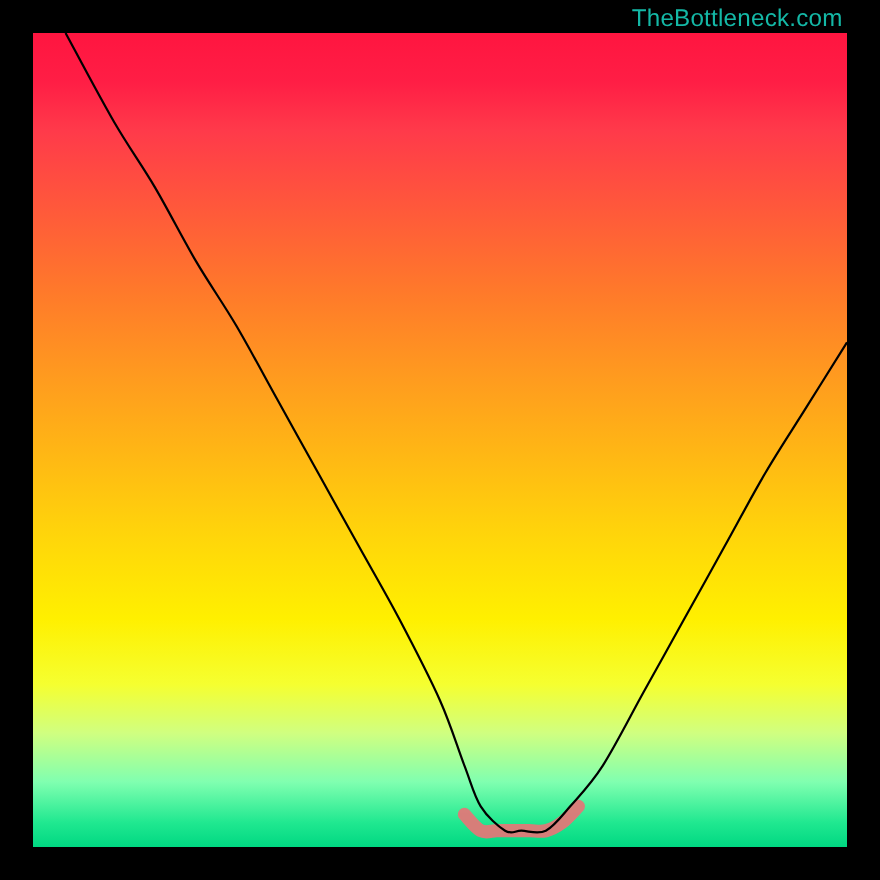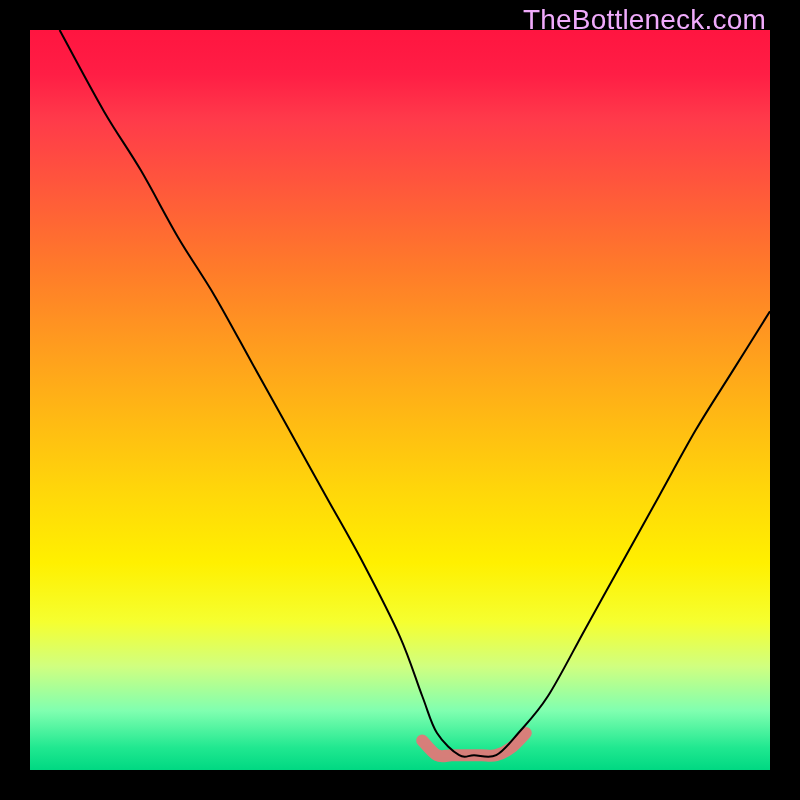--- a/index.html
+++ b/index.html
@@ -39,22 +39,22 @@
       #d0ff80 86%,
       #80ffb0 92%,
       #20e890 97%,
       #00d882 100%
     );
   }
   .watermark {
     position: absolute;
     top: 4px;
     right: 34px;
-    color: #f0abfc;
-    font-size: 28px;
+    color: #14b8a6;
+    font-size: 22px;
     letter-spacing: 0.2px;
     font-weight: 500;
   }
   svg.curve {
     position: absolute;
     left: 0;
     top: 0;
     width: 740px;
     height: 740px;
     overflow: visible;

